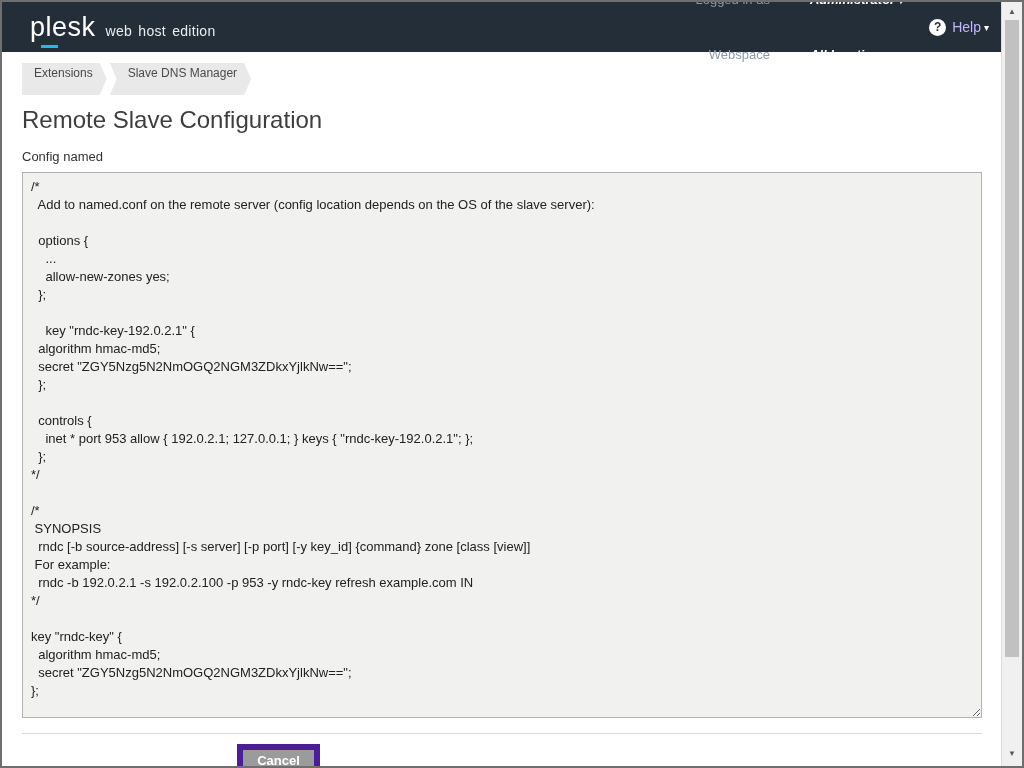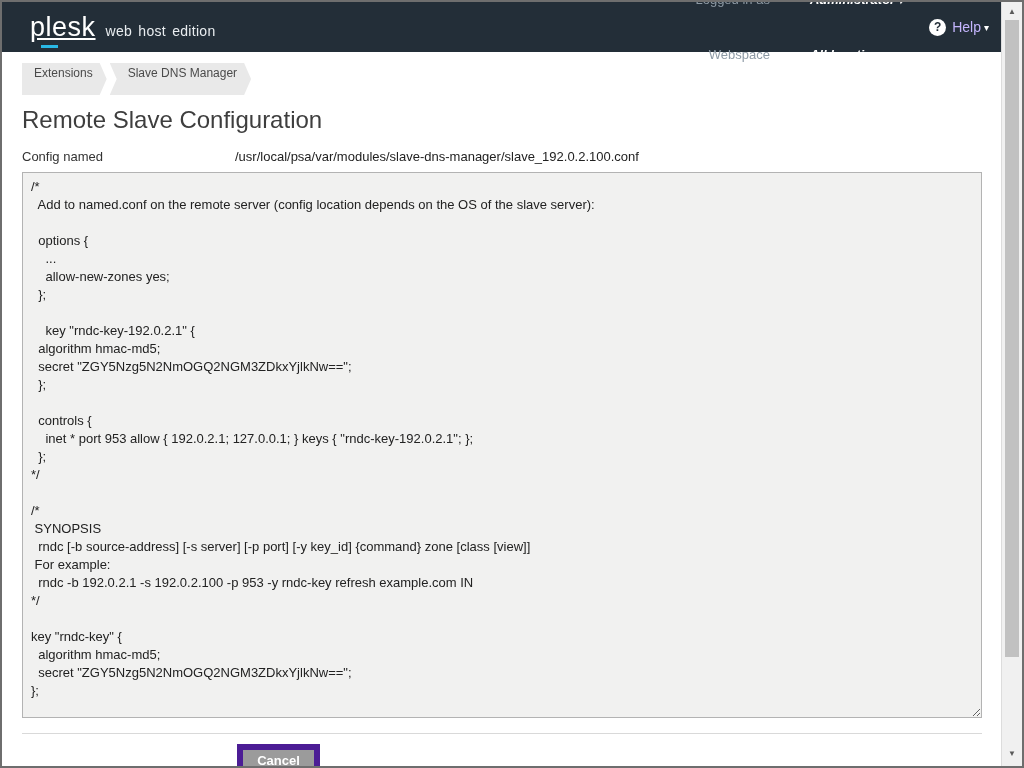--- a/index.html
+++ b/index.html
@@ -28,21 +28,20 @@
     margin-left: 28px;
     cursor: pointer;
   }
   .logo-brand {
     position: relative;
     color: #ffffff;
     font-size: 27px;
     font-weight: 400;
     letter-spacing: 0.5px;
     line-height: 30px;
-    text-decoration: underline;
   }
   .logo-underline {
     position: absolute;
     left: 11px; bottom: -6px;
     width: 17px; height: 3px;
     background: #29b8e5;
   }
   .logo-edition {
     margin-left: 10px;
     color: #e9edf0;
@@ -207,21 +206,20 @@
 
     <div class="breadcrumb">
       <span class="crumb">Extensions</span>
       <span class="crumb notched">Slave DNS Manager</span>
     </div>
 
     <div class="page-title">Remote Slave Configuration</div>
 
     <div class="config-row">
       <span class="config-label">Config named</span>
-      <span class="config-value">/usr/local/psa/var/modules/slave-dns-manager/slave_192.0.2.100.conf</span>
     </div>
 
     <textarea class="config-textarea" spellcheck="false" style="">/*
   Add to named.conf on the remote server (config location depends on the OS of the slave server):
 
   options {
     ...
     allow-new-zones yes;
   };
 

